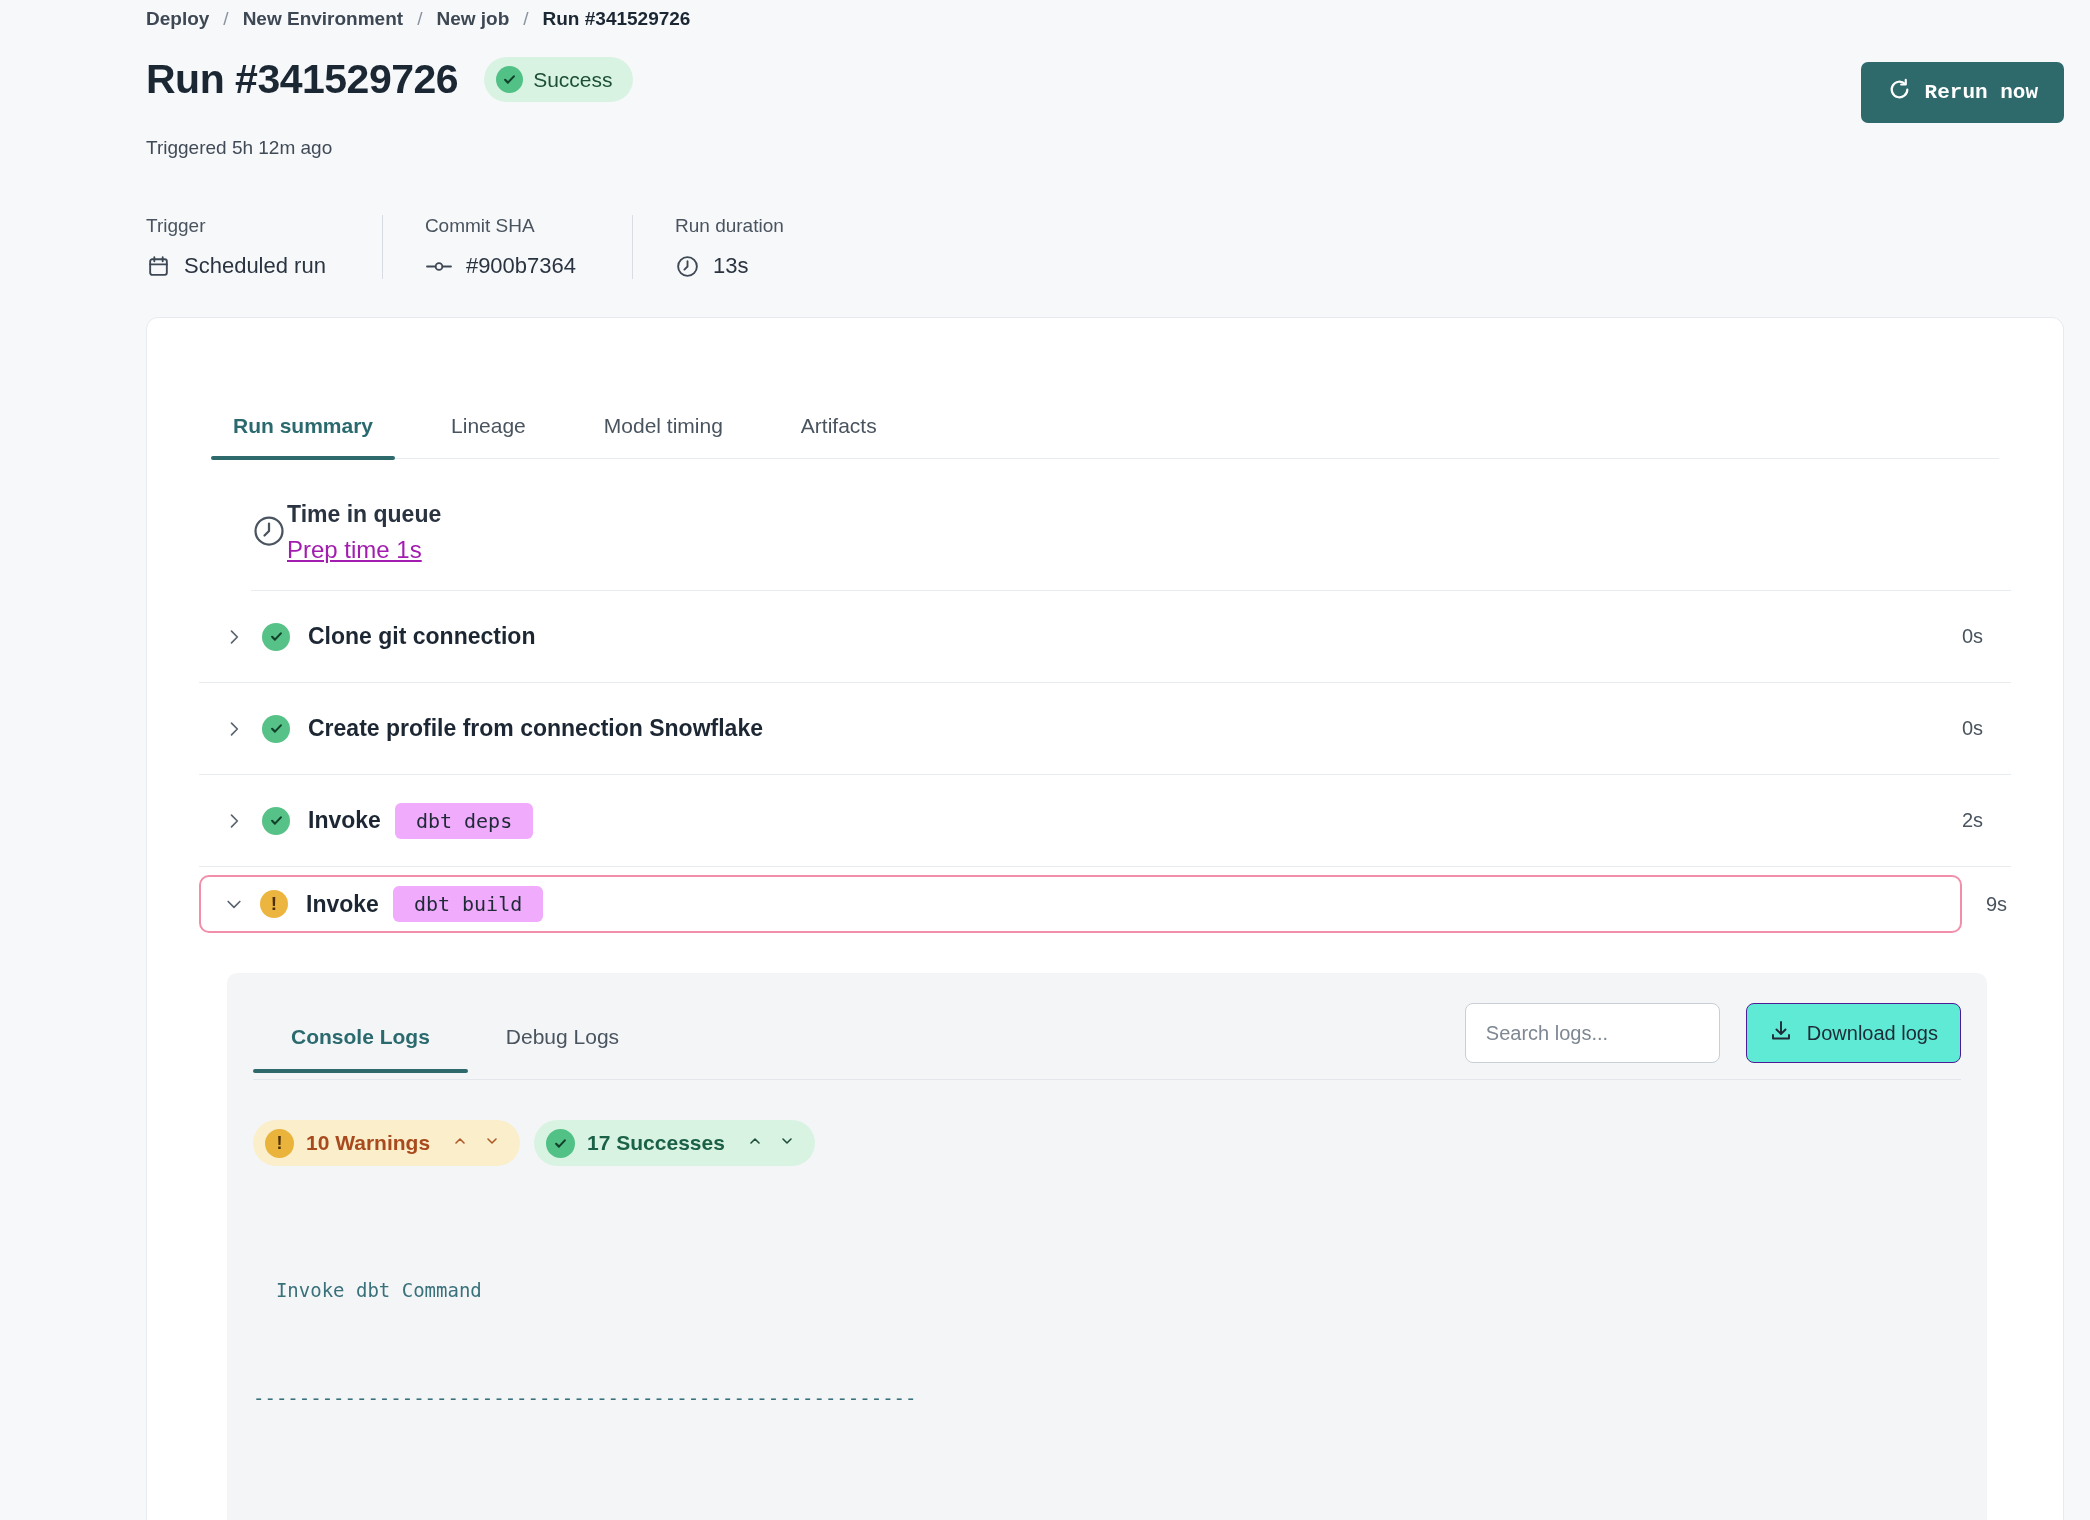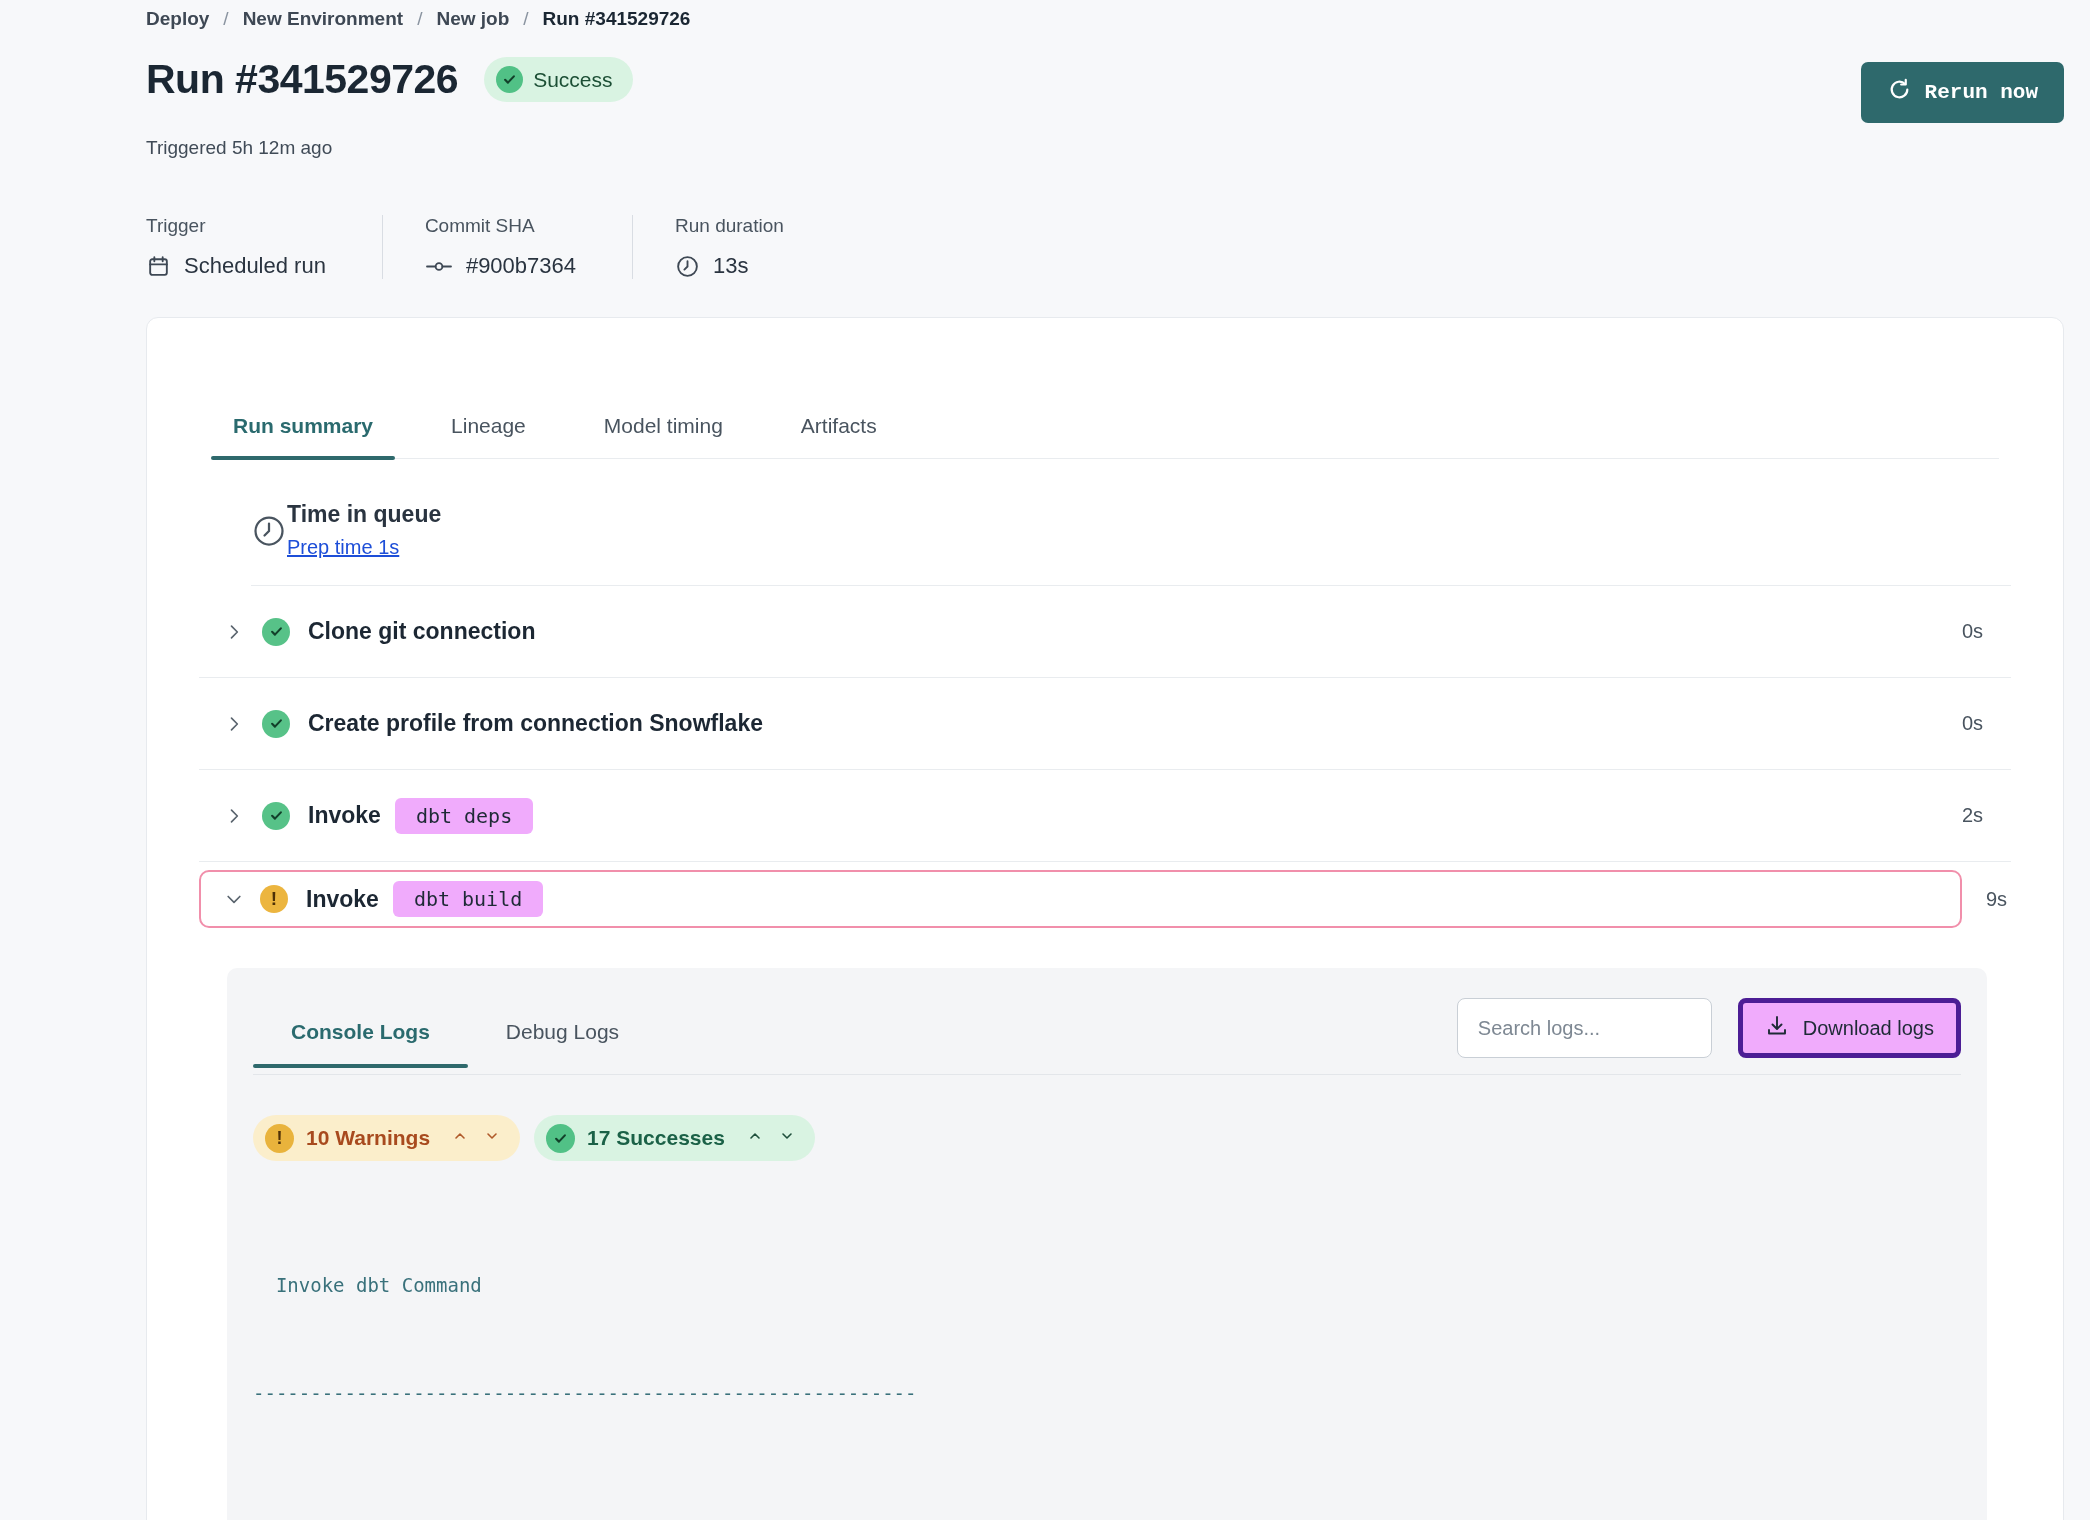--- a/index.html
+++ b/index.html
@@ -42,21 +42,21 @@
   
   .tabs { display:flex; margin:96px 64px 0 64px; border-bottom:1px solid #e9ecef; }
   .tab { padding:0 22px 20px 22px; margin-right:34px; font-size:21px; color:#49545f; cursor:pointer; position:relative; }
   .tab.active { color:#2a6a6e; font-weight:700; }
   .tab.active::after { content:""; position:absolute; left:0; right:0; bottom:-2px; height:4px; background:#2e696c; border-radius:2px; }
 
   
   .queue { display:flex; margin:42px 52px 0 104px; padding-bottom:26px; border-bottom:1px solid #e9ecef; }
   .queue-icon { margin-top:12px; }
   .queue-title { font-size:23px; font-weight:700; color:#2a3440; }
-  .queue-link { display:inline-block; margin-top:8px; font-size:20px; color:#1d4ed8; text-decoration:underline; cursor:pointer; }
+  .queue-link { display:inline-block; margin-top:8px; font-size:24px; color:#a21caf; text-decoration:underline; cursor:pointer; }
 
   
   .steps { margin:0 52px; }
   .step { display:flex; align-items:center; height:92px; border-bottom:1px solid #e9ecef; padding:0 28px 0 25px; }
   .step:last-child, .step.boxed { border-bottom:none; }
   .chev { flex:0 0 auto; display:flex; }
   .dot { width:28px; height:28px; border-radius:50%; display:flex; align-items:center; justify-content:center; margin-left:18px; flex:0 0 auto; }
   .dot.ok { background:#57c288; }
   .dot.warn { background:#ecb53f; font-weight:700; color:#4e3007; font-size:19px; }
   .step-label { margin-left:18px; font-size:23px; font-weight:700; color:#1c2733; }
@@ -69,21 +69,21 @@
 
   
   .console-panel { margin:30px 76px 0 80px; background:#f4f5f7; border-radius:10px; padding:30px 26px 60px 26px; }
   .console-head { display:flex; align-items:center; border-bottom:1px solid #e3e6ea; padding-bottom:0; }
   .ctab { padding:14px 38px 22px 38px; font-size:21px; color:#49545f; cursor:pointer; position:relative; }
   .ctab.active { color:#2a6a6e; font-weight:700; }
   .ctab.active::after { content:""; position:absolute; left:0; right:0; bottom:-2px; height:4px; background:#2e696c; border-radius:2px; }
   .head-controls { margin-left:auto; display:flex; gap:26px; align-items:center; margin-bottom:16px; }
   .search-input { width:255px; height:60px; border:1px solid #c9cfd6; border-radius:8px; background:#fff; padding:0 20px; font-size:20px; font-family:inherit; color:#2a3440; }
   .search-input::placeholder { color:#7e8893; }
-  .dl-btn { height:60px; display:flex; align-items:center; gap:14px; background:#f0abfc; border:5px solid #4c1d95; border-radius:8px; padding:0 22px; font-size:20px; color:#1e2a36; font-family:inherit; cursor:pointer; }
+  .dl-btn { height:60px; display:flex; align-items:center; gap:14px; background:#5eead4; border:1px solid #4c1d95; border-radius:8px; padding:0 22px; font-size:20px; color:#1e2a36; font-family:inherit; cursor:pointer; }
 
   
   .badge-row { display:flex; gap:14px; margin-top:40px; }
   .pill { display:flex; align-items:center; gap:12px; border-radius:999px; height:46px; padding:0 20px 0 12px; cursor:pointer; }
   .pill.warn { background:#fbeecb; }
   .pill.ok { background:#d9f3e2; }
   .pill .mini-dot { width:29px; height:29px; border-radius:50%; display:flex; align-items:center; justify-content:center; }
   .pill.warn .mini-dot { background:#e9b33c; color:#4e3007; font-weight:700; font-size:18px; }
   .pill.ok .mini-dot { background:#51c186; }
   .pill.warn .ptext { color:#a84a1e; font-weight:700; font-size:21px; }

